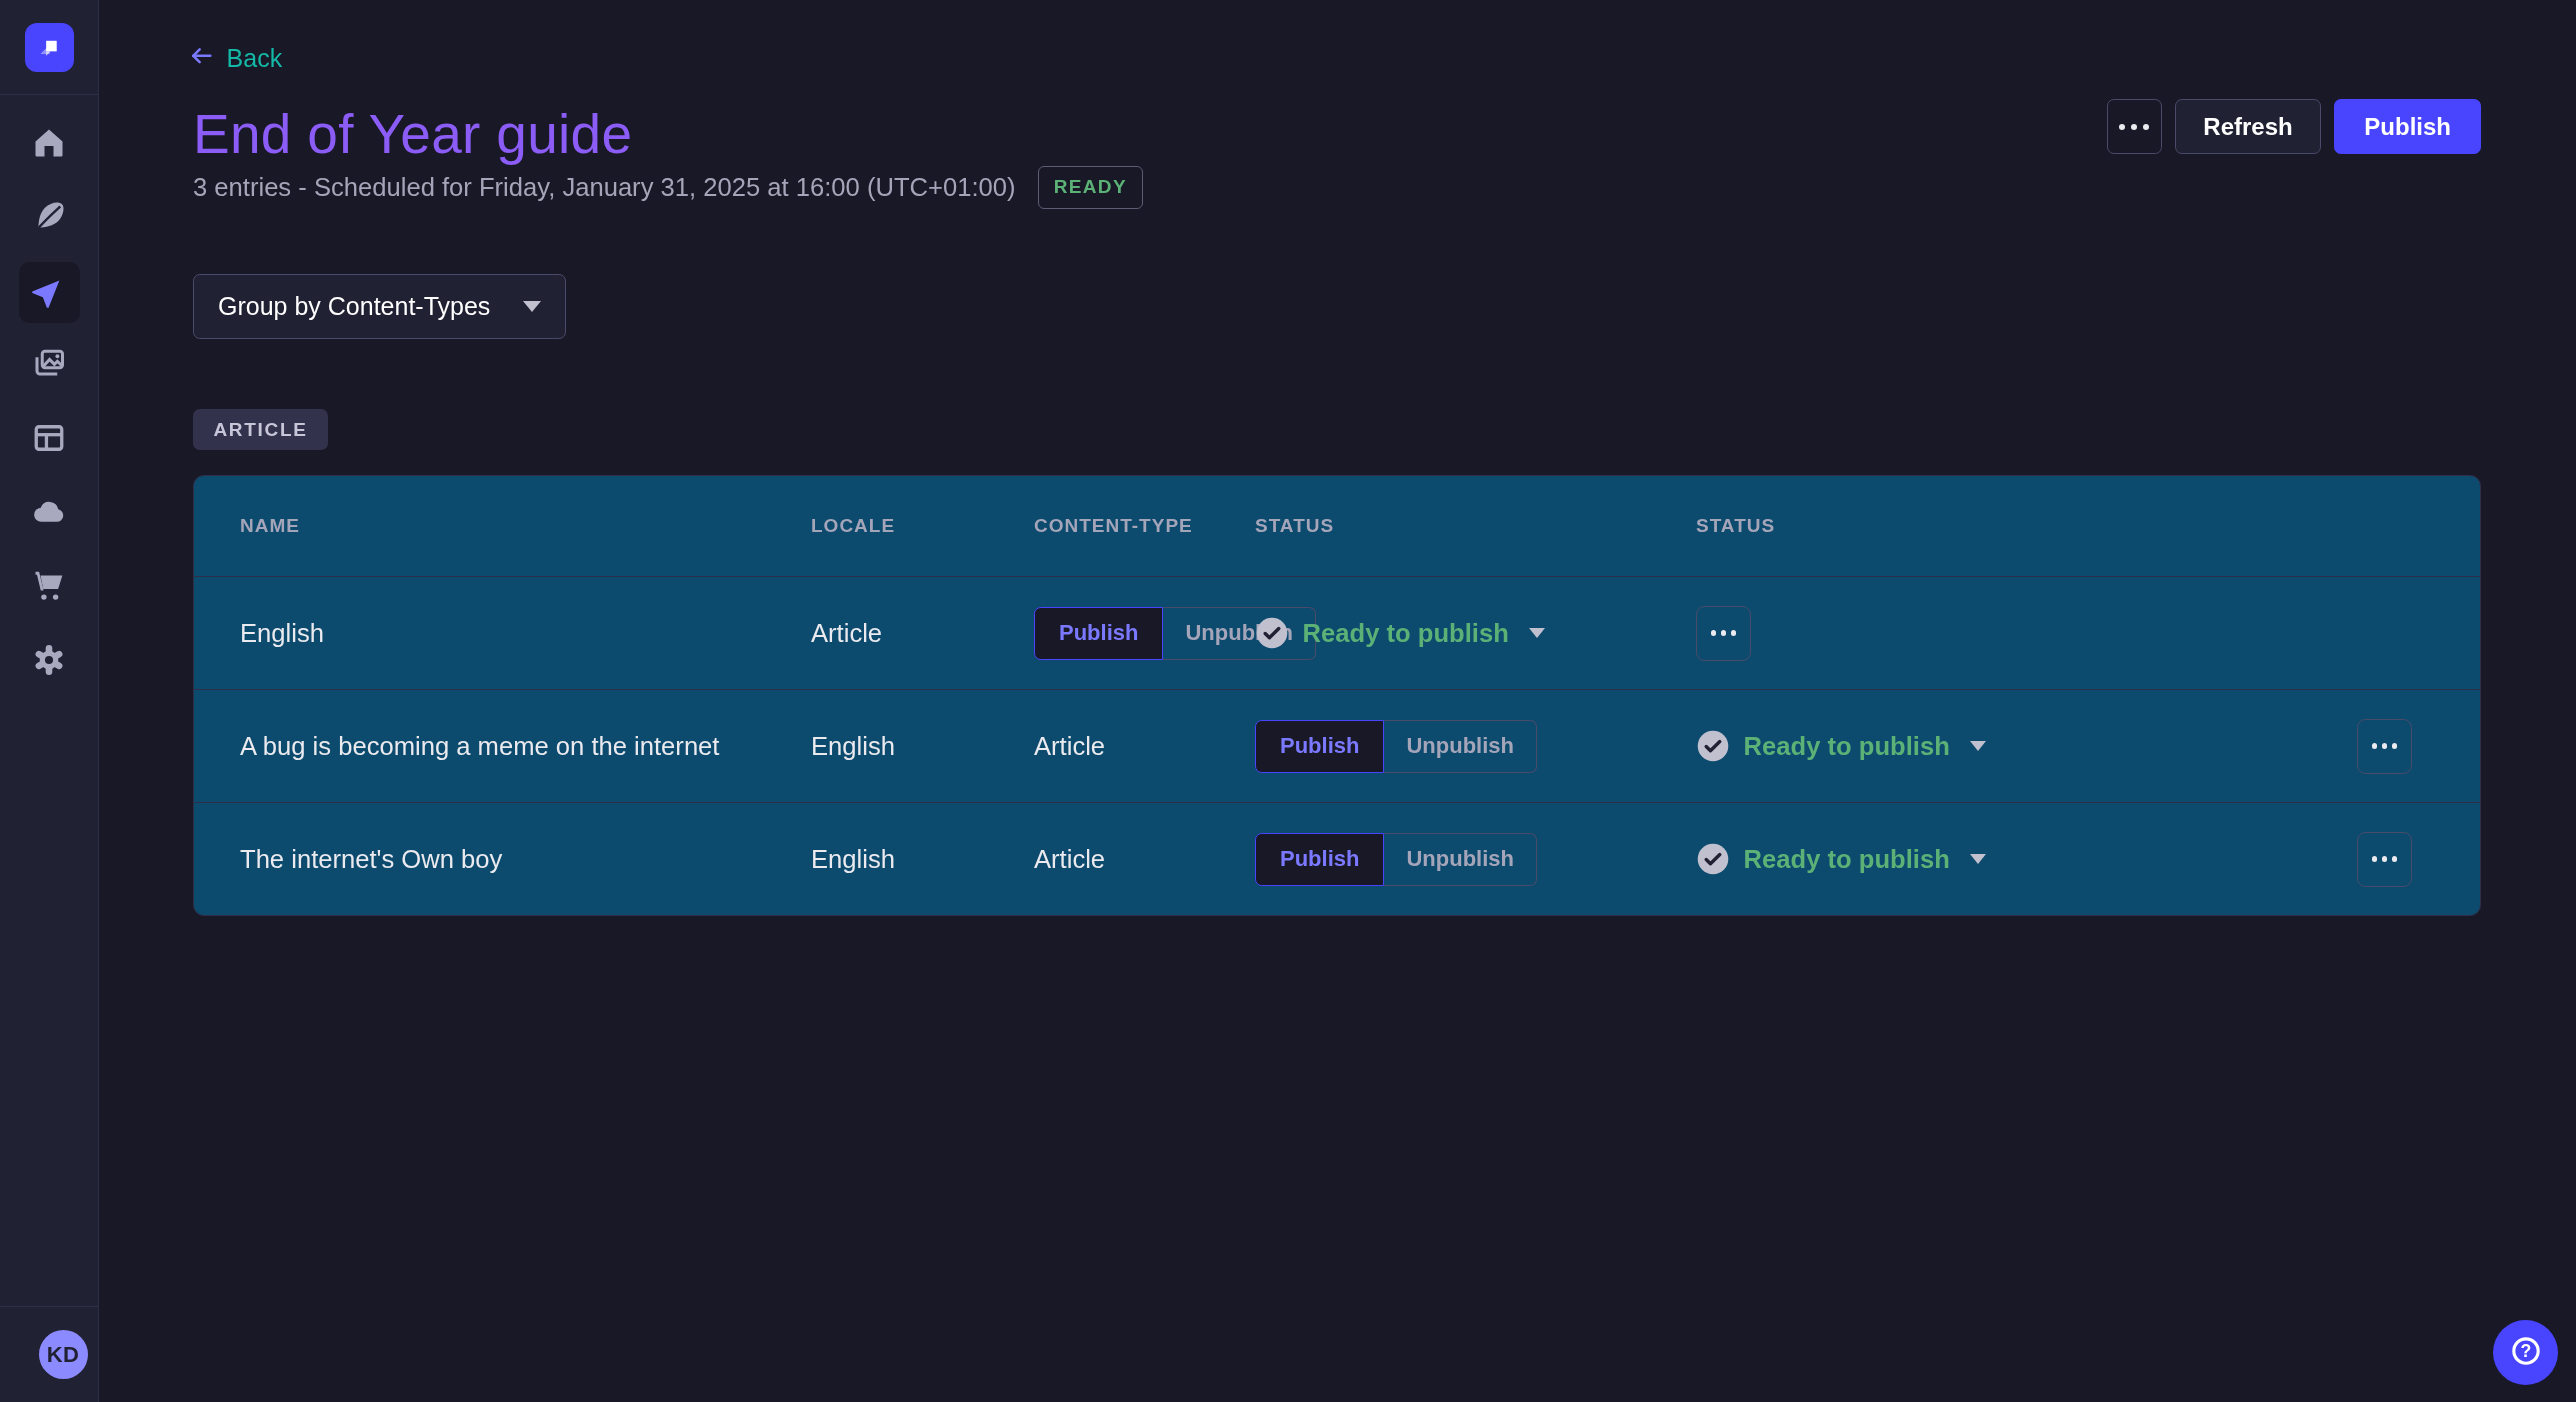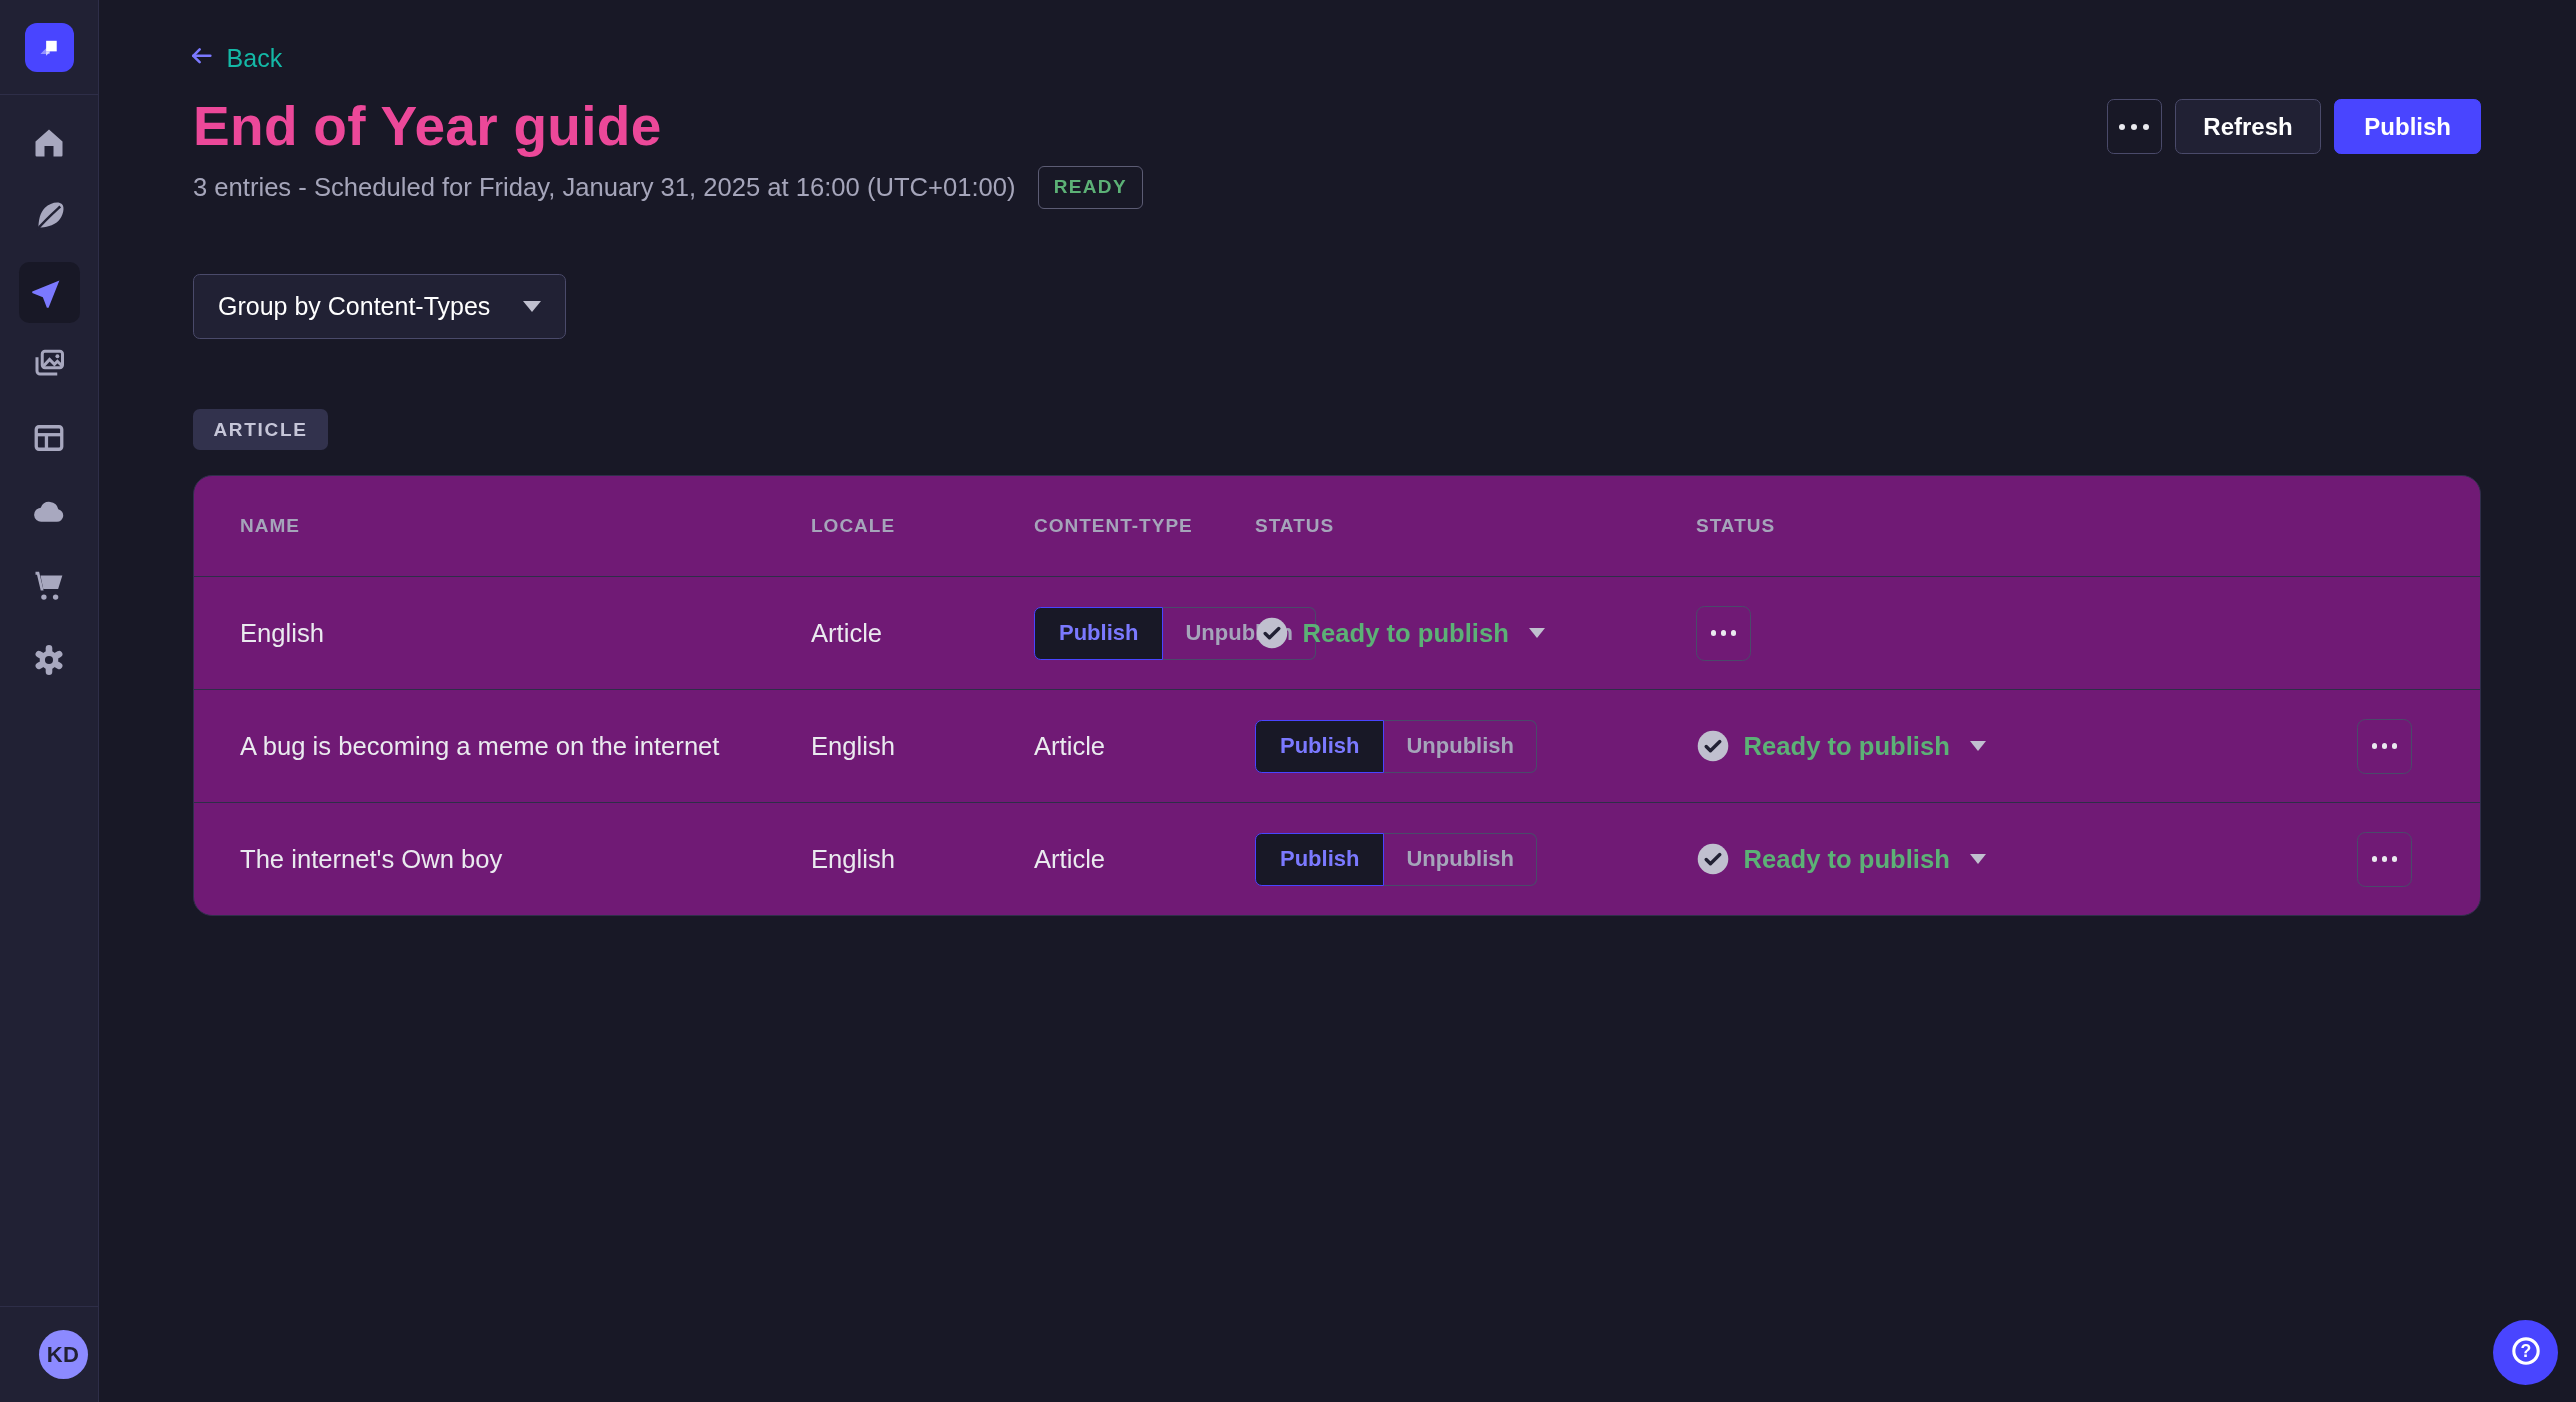--- a/index.html
+++ b/index.html
@@ -12,41 +12,41 @@
   .logo { width:49px; height:49px; border-radius:12px; background:#4945ff; display:flex; align-items:center; justify-content:center; }
   .nav { display:flex; flex-direction:column; gap:12.8px; padding-top:19px; }
   .nav-item { width:61px; height:61px; border-radius:10.2px; display:flex; align-items:center; justify-content:center; color:#a8a8bf; cursor:pointer; }
   .nav-item.active { background:#181826; color:#7b79ff; }
   .nav-item svg { width:36px; height:36px; }
   .sidebar-bottom { margin-top:auto; width:100%; height:96px; border-top:0.9px solid #2e2e48; display:flex; align-items:center; justify-content:center;padding-left:28px; }
   .avatar { width:49px; height:49px; border-radius:50%; background:#8c8aff; color:#212134; font-size:22px; font-weight:700; display:flex; align-items:center; justify-content:center; letter-spacing:0.4px; }
 
   
   .back-link { position:absolute; left:189px; top:43px; display:flex; align-items:center; gap:12px; color:#14b8a6; font-size:25px; cursor:pointer; }
-  .page-title { position:absolute; left:193px; top:94px; font-size:55px; font-weight:700; color:#ec4899; letter-spacing:0.3px; }
+  .page-title { position:absolute; left:193px; top:102px; font-size:55px; font-weight:400; color:#8b5cf6; letter-spacing:0.3px; }
   .subtitle-row { position:absolute; left:193px; top:164px; display:flex; align-items:center; gap:22px; height:46px; }
   .subtitle { font-size:25.6px; color:#a5a5ba; }
   .ready-badge { border:0.9px solid #5c5c74; border-radius:6px; padding:0 15.3px; height:43px; display:flex; align-items:center; color:#5cb176; font-size:19px; font-weight:700; letter-spacing:1.3px; }
   .top-buttons { position:absolute; right:95px; top:99px; display:flex; gap:13.6px; }
   .btn { height:55px; border-radius:6.8px; border:0.9px solid #4a4a6a; background:transparent; display:flex; align-items:center; justify-content:center; font-size:24px; font-weight:600; color:#ffffff; cursor:pointer; font-family:inherit; }
   .btn-icon { width:55px; }
   .btn-refresh { padding:6px 27px; background:#212134; }
   .btn-primary { padding:0 29px; background:#4945ff; border-color:#4945ff; }
   .dots { display:flex; gap:6px; align-items:center; }
   .dots i { width:6px; height:6px; border-radius:50%; background:#eaeaef; }
 
   
   .select { position:absolute; left:193px; top:274px; width:373px; height:65px; background:#212134; border:0.9px solid #4a4a6a; border-radius:6.8px; display:flex; align-items:center; justify-content:space-between; padding:0 24px; cursor:pointer; }
   .select-label { font-size:25px; color:#ffffff; }
   .caret-down { width:0; height:0; border-left:9.4px solid transparent; border-right:9.4px solid transparent; border-top:11px solid #c0c0cf; }
 
   .chip { position:absolute; left:193px; top:409px; height:41px; padding:0 20.4px; background:#32324d; border-radius:6.8px; display:flex; align-items:center; color:#c6c6d8; font-size:19px; font-weight:700; letter-spacing:1.7px; }
 
   
-  .card { position:absolute; left:193px; top:475px; width:2288px; height:441px; background:#701a75; border:0.9px solid #2f2f4a; border-radius:19px; overflow:hidden; }
+  .card { position:absolute; left:193px; top:475px; width:2288px; height:441px; background:#0c4a6e; border:0.9px solid #2f2f4a; border-radius:11px; overflow:hidden; }
   .thead, .trow { display:grid; grid-template-columns:571px 223px 221px 441px 1fr 55px; align-items:center; padding:0 68px 0 46px; }
   .thead { height:100px; }
   .th { font-size:19px; font-weight:700; letter-spacing:1px; color:#a5a5ba; }
   .trow { height:113px; border-top:0.9px solid #2e2e48; }
   .td { font-size:25.6px; color:#eaeaef; }
   .seg-group { display:inline-flex; }
   .seg { height:53px; display:flex; align-items:center; justify-content:center; font-size:22px; font-weight:600; cursor:pointer; }
   .seg-publish { padding:0 24px; border:0.9px solid #4945ff; border-radius:6.8px 0 0 6.8px; background:#181826; color:#7b79ff; }
   .seg-unpublish { padding:0 22px; border:0.9px solid #4a4a6a; border-left:none; border-radius:0 6.8px 6.8px 0; background:transparent; color:#a5a5ba; }
   .status-cell { display:flex; align-items:center; gap:13.6px; }

